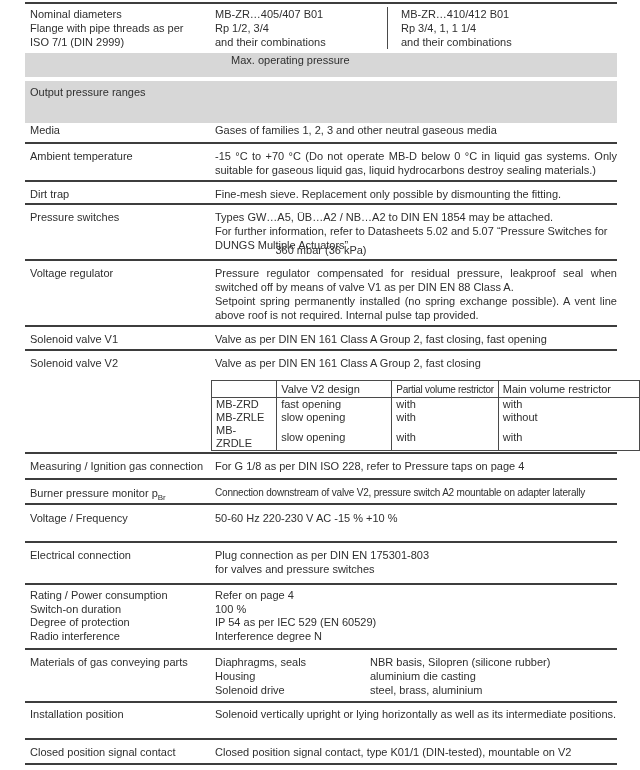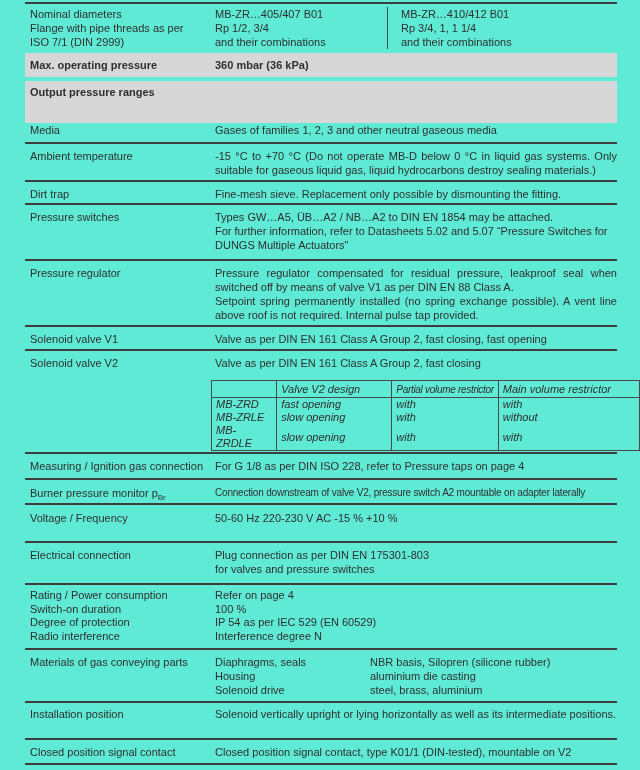--- a/index.html
+++ b/index.html
@@ -1,48 +1,48 @@
 <!DOCTYPE html>
 <html><head>
 <meta charset="utf-8">
 <title>Technical Specification</title>
 <style>
   html,body{margin:0;padding:0;background:#e9e9e7;}
   .page{
-    position:relative;width:640px;height:770px;background:#5eead4;
+    position:relative;width:640px;height:770px;background:#ffffff;
     font-family:"Liberation Sans","DejaVu Sans",sans-serif;
     color:#2f2f2f;font-size:11px;line-height:14px;overflow:hidden;
   }
   .rule{position:absolute;left:25px;width:592px;height:2px;background:#3d3d3d;}
   .row{position:absolute;left:25px;width:592px;display:flex;align-items:flex-start;}
   .cell{box-sizing:border-box;}
   .label{width:190px;flex:0 0 190px;padding-left:5px;}
   .value{flex:1 1 auto;align-items:flex-end;}
   .ml{white-space:pre-line;}
   .just{text-align:justify;}
-  .bold{font-weight:bold;}
+  .bold{font-weight:normal;flex-direction:column;}
   .shaded{background:#d7d7d7;}
   .cond{font-size:10px;letter-spacing:-0.2px;white-space:nowrap;}
   sub{font-size:8px;line-height:0;}
   
   .split{display:flex;}
   .split .vleft{flex:0 0 172px;}
   .split .vdiv{flex:0 0 0;border-left:1.5px solid #4a4a4a;margin-right:13px;}
   .split .vright{flex:1 1 auto;}
   
   .vtable{
     position:absolute;left:211px;top:380px;border-collapse:collapse;
     font-size:11px;line-height:13px;color:#2f2f2f;
   }
   .vtable td,.vtable th{
     border-left:1.5px solid #4a4a4a;padding:0 4px;font-weight:normal;text-align:left;
     vertical-align:middle;
   }
   .vtable tr td:first-child,.vtable tr th:first-child{border-left:none;margin-left:29px;}
-  .vtable{border:1.5px solid #4a4a4a;font-style:italic;}
+  .vtable{border:1.5px solid #4a4a4a;}
   .vtable thead th{border-bottom:1.5px solid #4a4a4a;height:16px;}
   .vtable td{height:13px;}
   .th-cond{font-size:10px;letter-spacing:-0.3px;white-space:nowrap;}
   .w1{width:57px;} .w2{width:109px;} .w3{width:70px;} .w4{width:136px;}
   
   .pair{display:flex;}
   .pair .p1{flex:0 0 155px;}
   .pair .p2{flex:1 1 auto;}
   .rpair{display:flex;line-height:13.5px;}
   .rpair .rl{flex:0 0 185px;padding-left:5px;}
@@ -102,21 +102,21 @@
 
   <div class="row" style="top:210px">
     <div class="cell label">Pressure switches</div>
     <div class="cell value ml">Types GW…A5, ÜB…A2 / NB…A2 to DIN EN 1854 may be attached.
 For further information, refer to Datasheets 5.02 and 5.07 “Pressure Switches for DUNGS Multiple Actuators”</div>
   </div>
 
   <div class="rule" style="top:259px"></div>
 
   <div class="row" style="top:266px">
-    <div class="cell label">Pressure regulator</div>
+    <div class="cell label">Voltage regulator</div>
     <div class="cell value ml just">Pressure regulator compensated for residual pressure, leakproof seal when switched off by means of valve V1 as per DIN EN 88 Class A.
 Setpoint spring permanently installed (no spring exchange possible). A vent line above roof is not required. Internal pulse tap provided.</div>
   </div>
 
   <div class="rule" style="top:325px"></div>
 
   <div class="row" style="top:332px">
     <div class="cell label">Solenoid valve V1</div>
     <div class="cell value">Valve as per DIN EN 161 Class A Group 2, fast closing, fast opening</div>
   </div>

